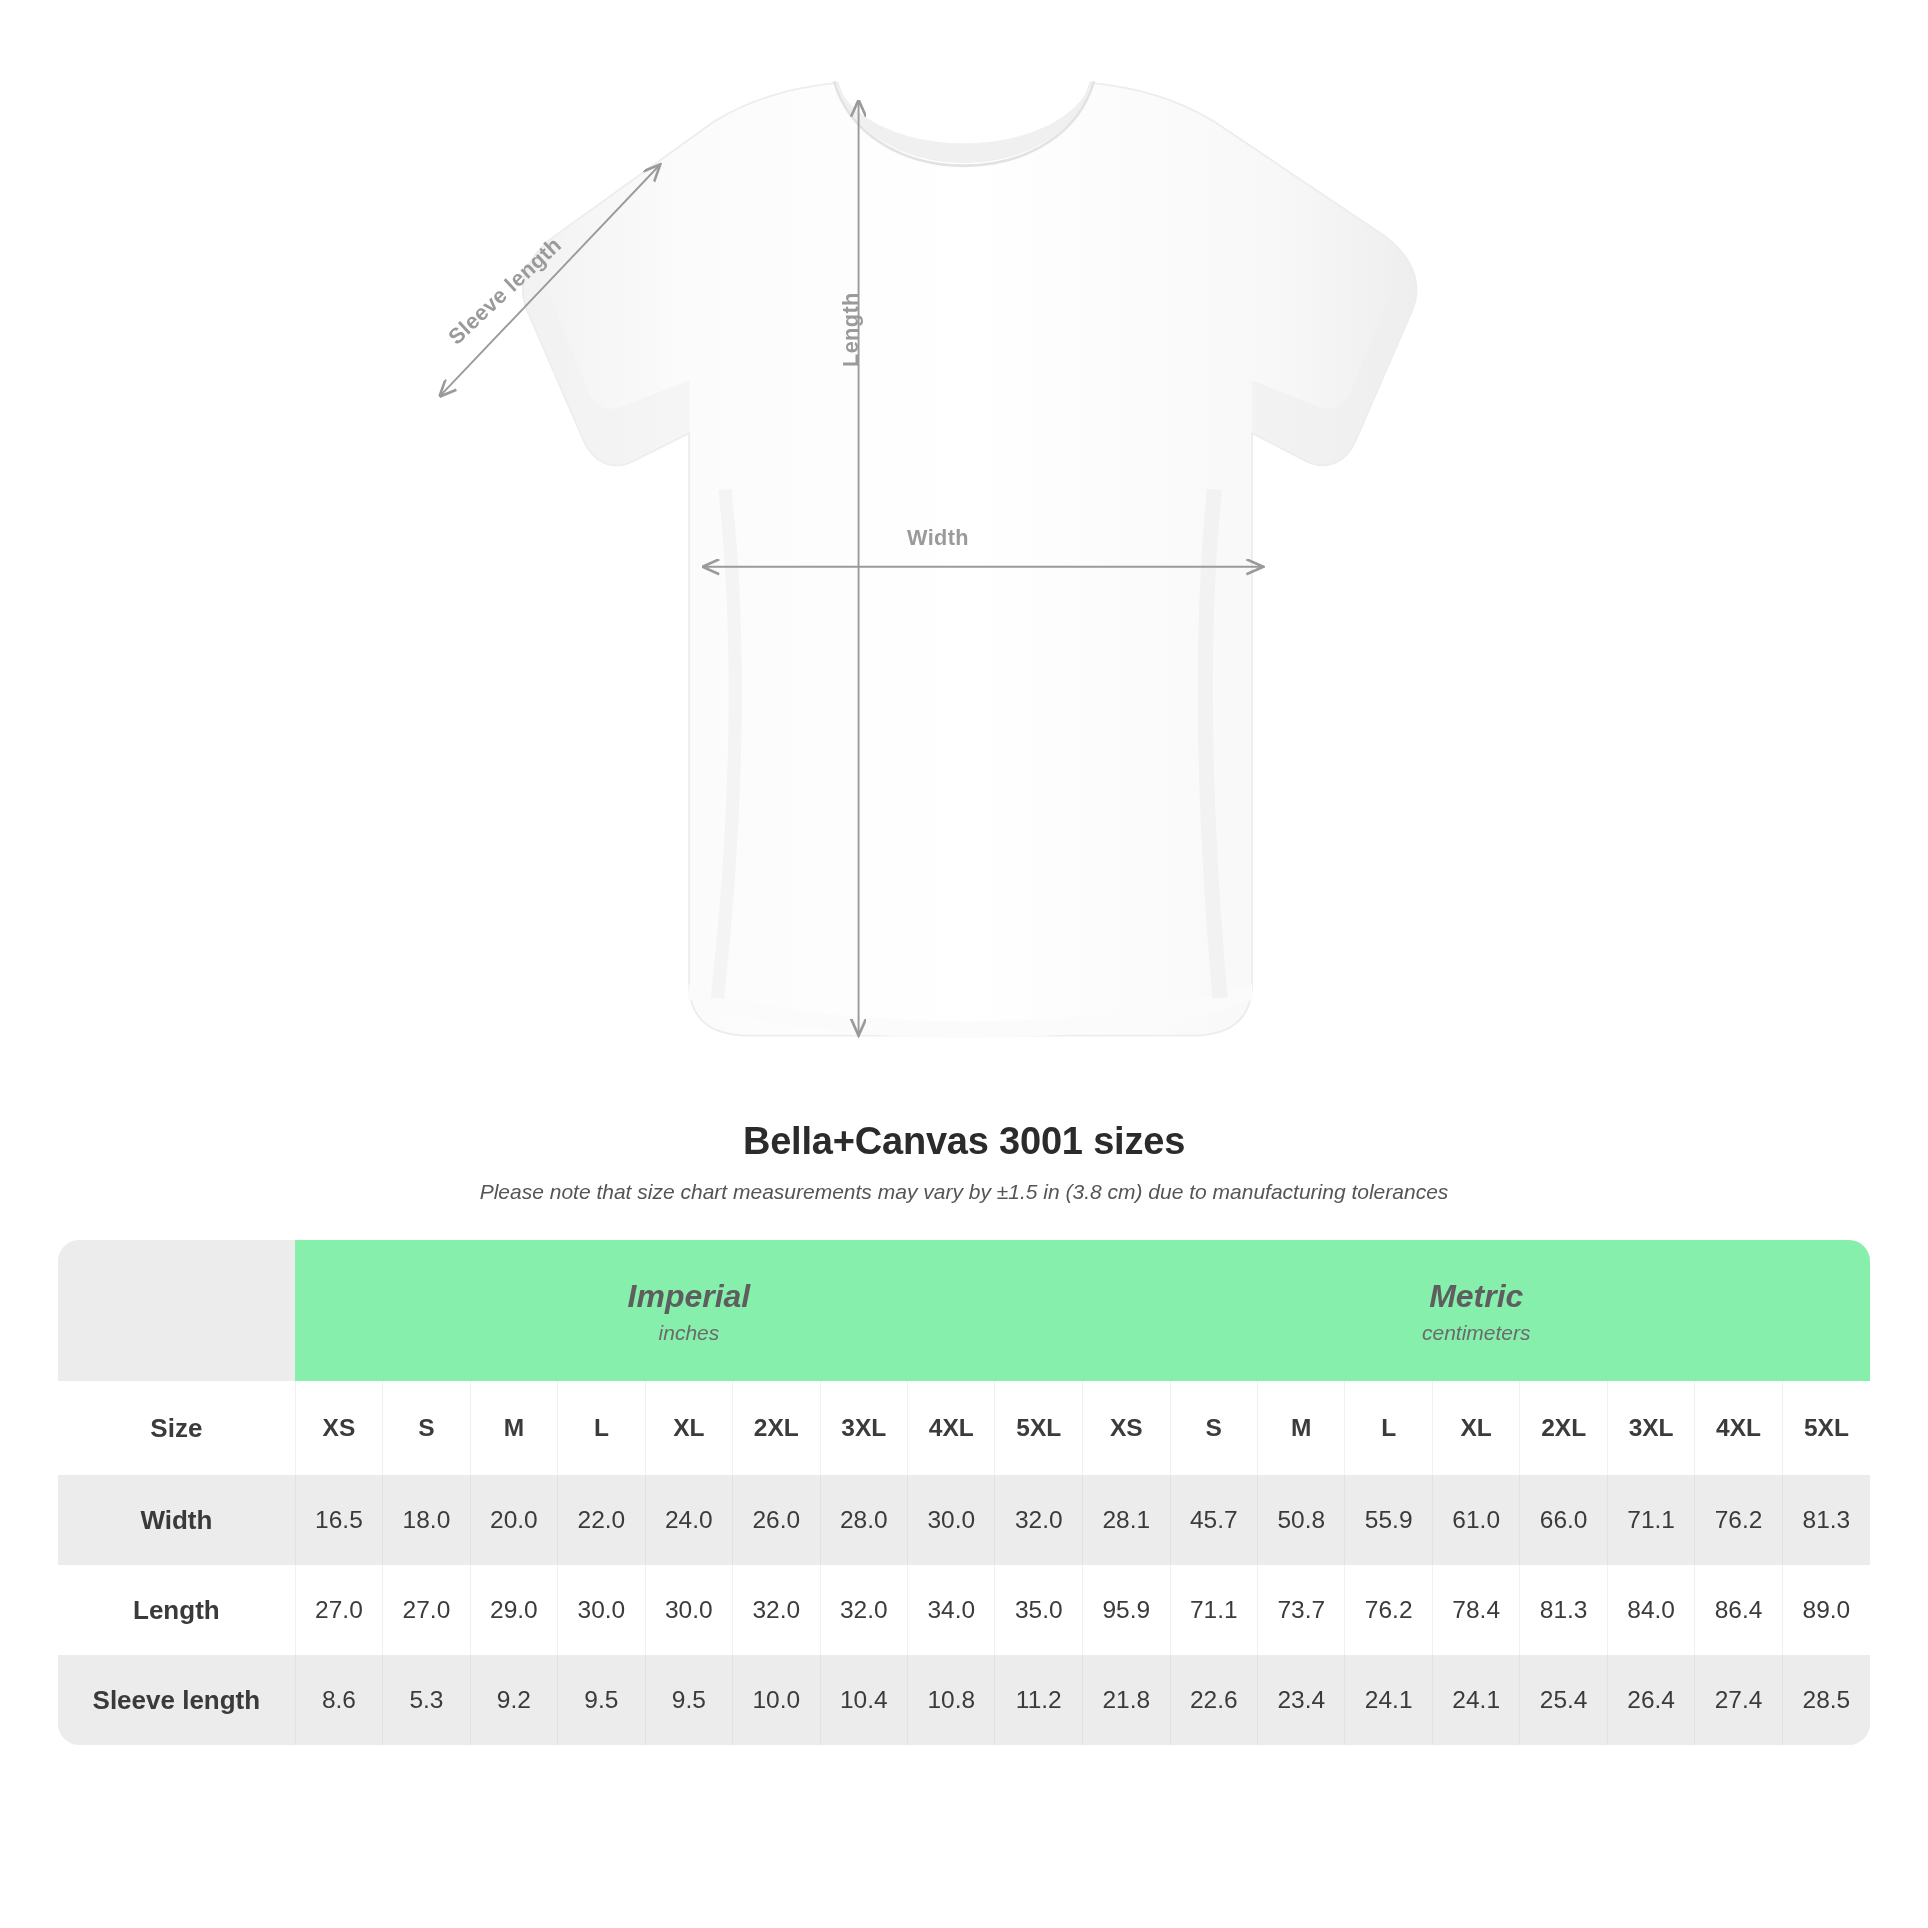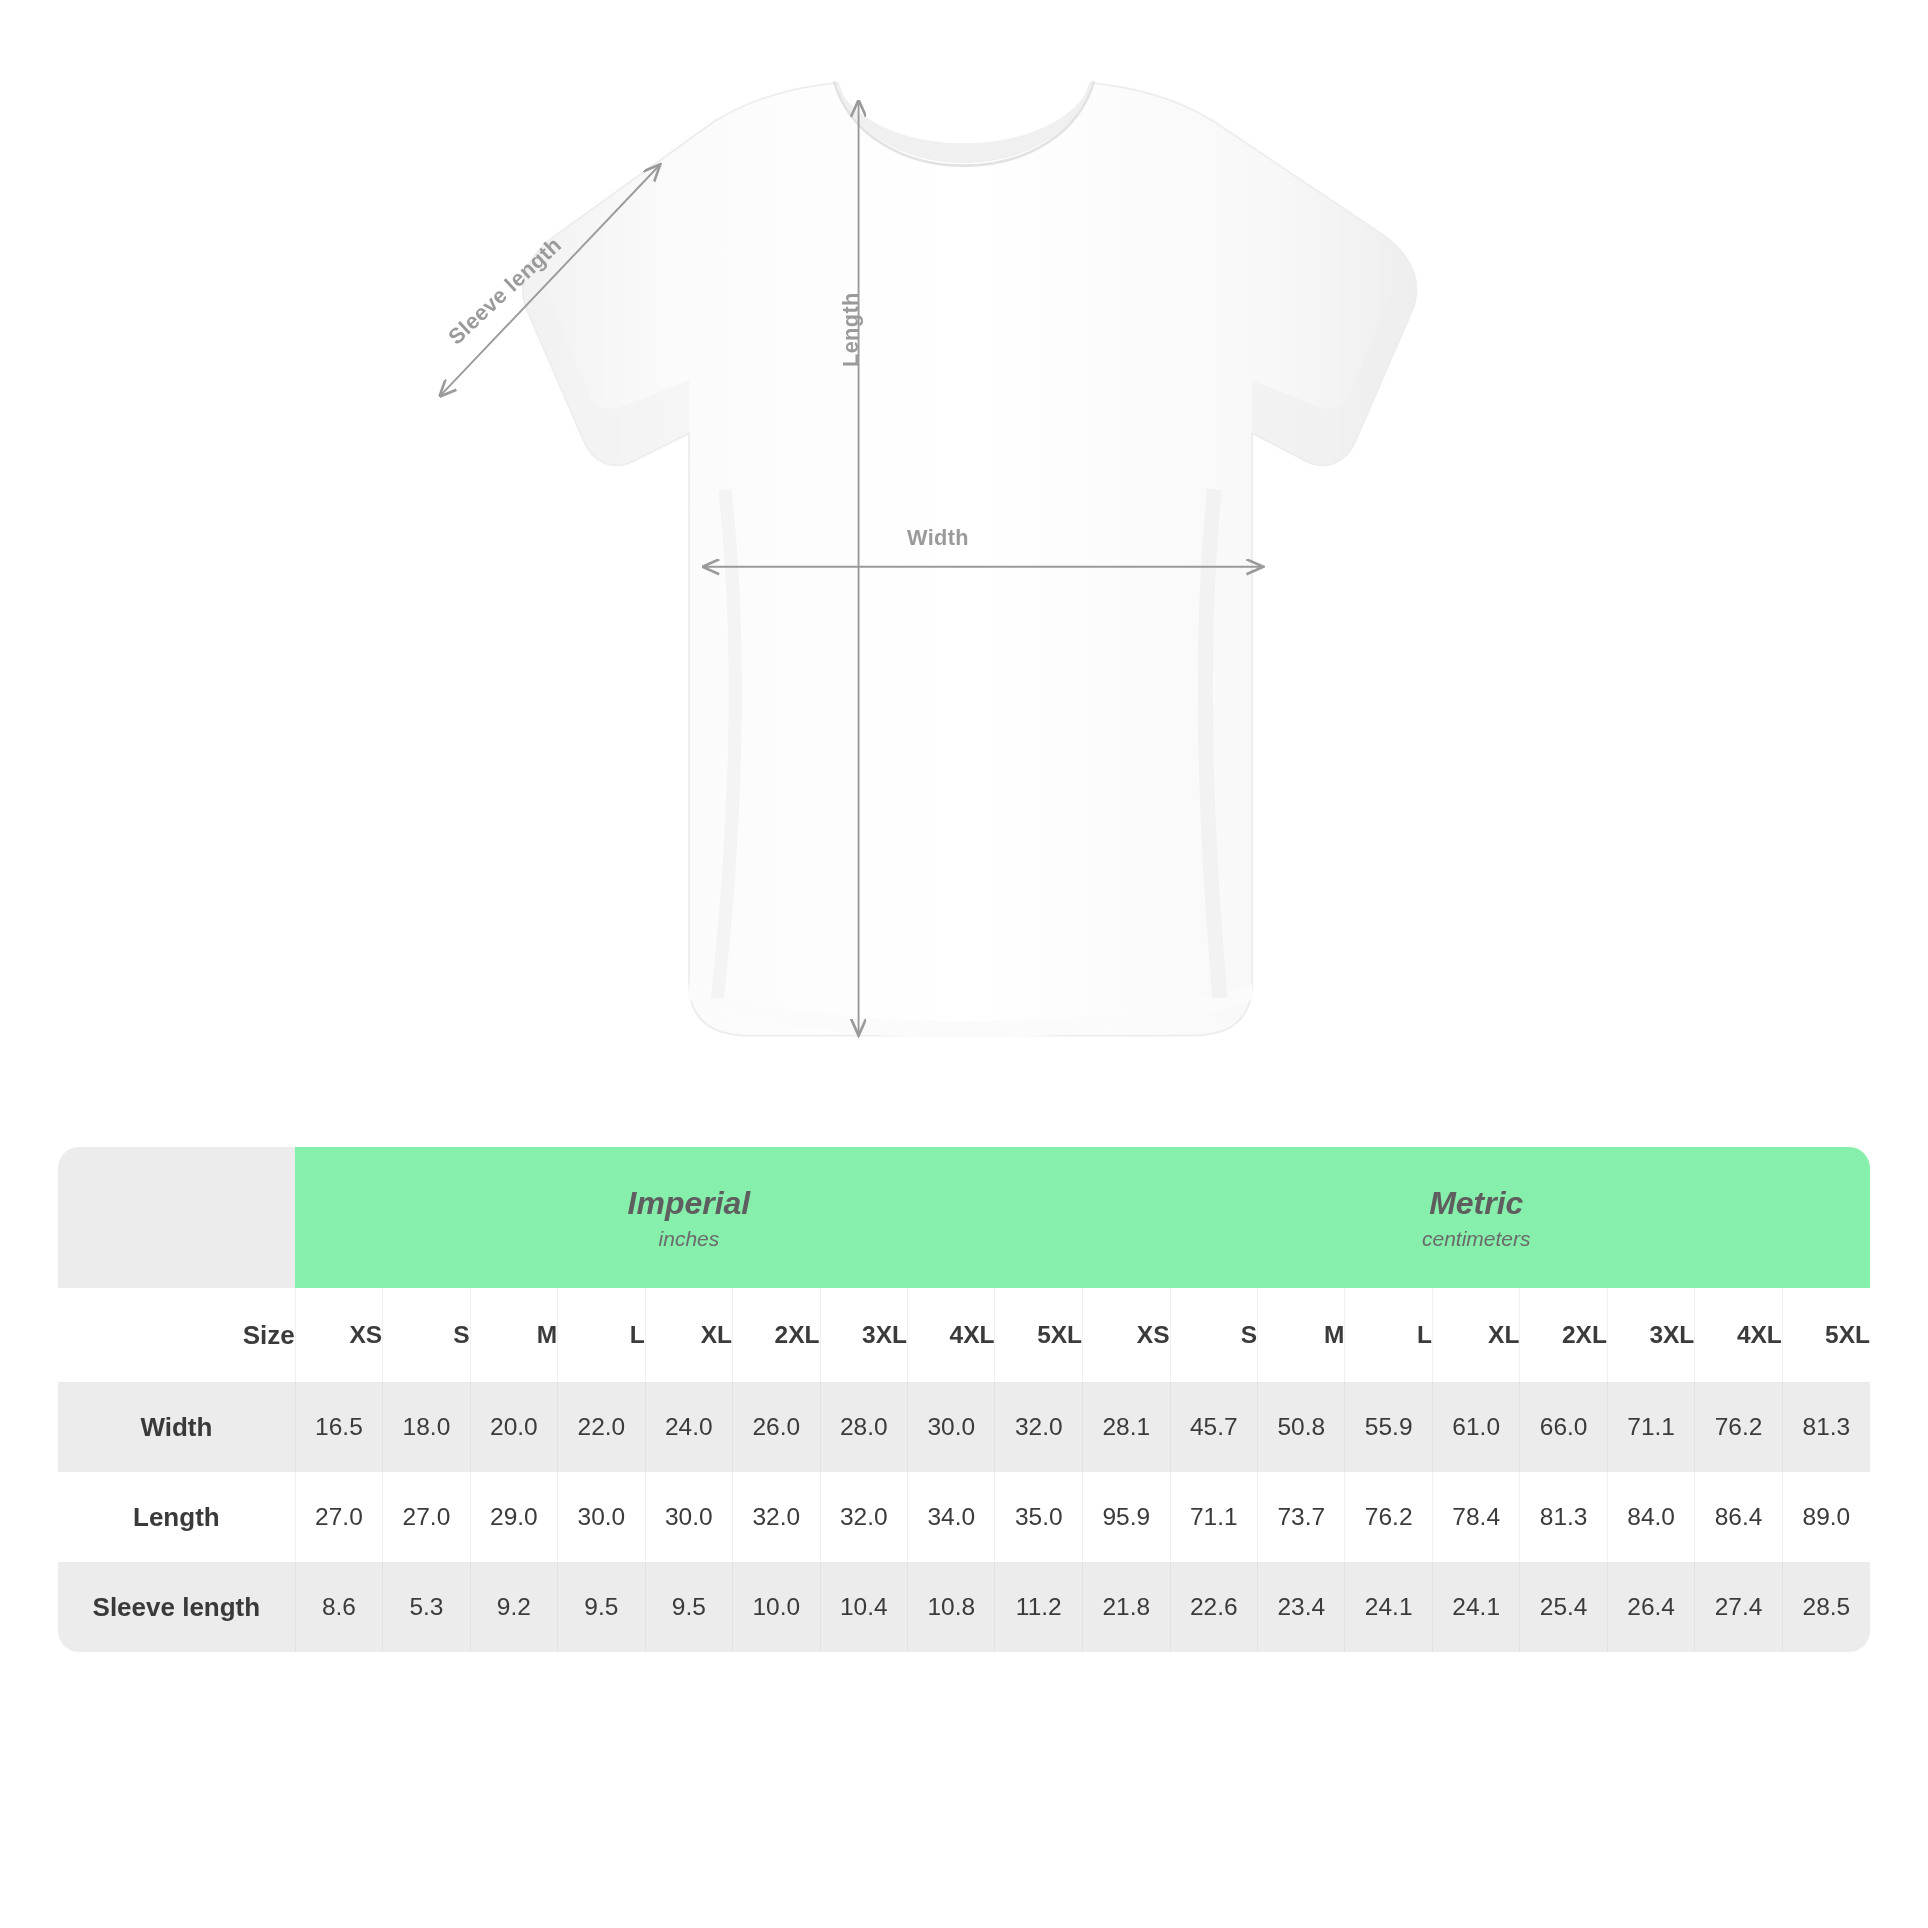--- a/index.html
+++ b/index.html
@@ -144,21 +144,20 @@
     font-weight: bold;
     color: #3a3a3a;
     font-size: 26px;
     border-left: 0;
   }
   tr.head-row td.rowlabel {
     border-left: 0;
   }
   tr.head-row td {
     border-left: 0.9px solid #f0f0f0;
-    text-align: right;
   }
   .col-label { width: 179px; }
   .col-data { width: 66px; }
 </style>
 </head>
 <body>
 
 <div class="page">
 
   <div class="illustration">
@@ -231,20 +230,24 @@
       <g stroke="#9a9a9a" stroke-width="2">
         <line x1="468" y1="420" x2="700" y2="176" marker-start="url(#arrTail)" marker-end="url(#arrHead)"></line>
       </g>
     </svg>
 
     <div class="dim-label width-label">Width</div>
     <div class="dim-label length-label">Length</div>
     <div class="dim-label sleeve-label">Sleeve length</div>
   </div>
 
+  <div class="title-block">
+    <h1 class="chart-title">Bella+Canvas 3001 sizes</h1>
+    <p class="chart-note">Please note that size chart measurements may vary by ±1.5 in (3.8 cm) due to manufacturing tolerances</p>
+  </div>
 
   <div class="table-wrap">
     <table class="size-table">
       <colgroup>
         <col class="col-label">
         <col class="col-data">
           <col class="col-data">
           <col class="col-data">
           <col class="col-data">
           <col class="col-data">

